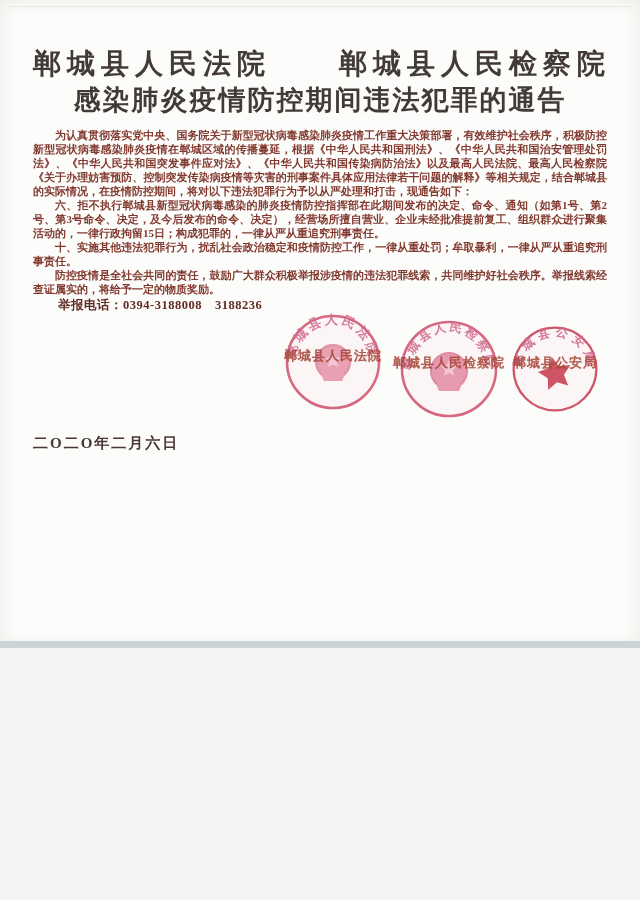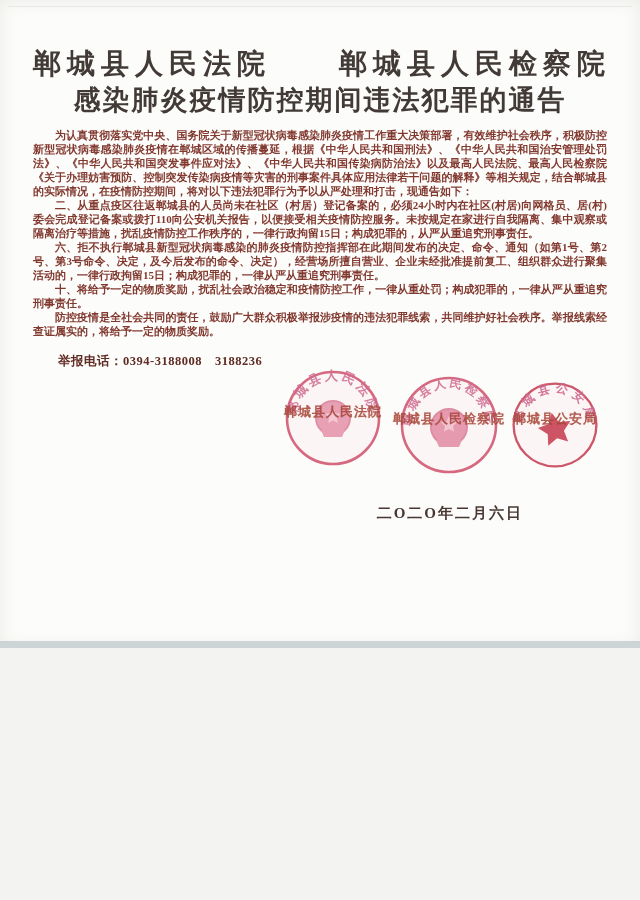--- a/index.html
+++ b/index.html
@@ -30,42 +30,42 @@
   .title .t3{font-size:27px;letter-spacing:2px;white-space:nowrap;}
   .bodytext{
     margin-top:9px;
     color:#82392f;
     font-size:11px;line-height:14px;
     font-weight:bold;
     text-align:justify;
   }
   .bodytext p{margin:0;text-indent:2em;}
   .hotline{
-    margin-top:15px;text-indent:2em;
+    margin-top:1px;text-indent:2em;
     color:#602b23;font-size:12.5px;font-weight:bold;
     letter-spacing:0.5px;
   }
   .seal-zone{
     position:relative;height:112px;margin-top:-4px;
   }
   .seal{position:absolute;}
   .seal svg{display:block;}
   .seal-name{
     position:absolute;left:50%;top:44%;
     transform:translate(-50%,-50%);
     white-space:nowrap;
     color:#a8473a;font-size:13px;font-weight:bold;
     letter-spacing:1px;opacity:0.88;
     text-shadow:0 0 1px rgba(168,71,58,0.35);
   }
   .seal1{left:250px;top:2px;}
   .seal2{left:366px;top:9px;}
   .seal3{left:477px;top:14px;}
   .doc-date{
-    text-align:right;padding-right:84px;margin-top:26px;
+    text-align:left;padding-right:84px;margin-top:12px;
     color:#483732;font-size:15px;font-weight:bold;letter-spacing:2px;
   }
   .bottom-strip{
     position:absolute;left:0;right:0;bottom:0;height:7px;
     background:#cdd4d6;
   }
   .arc-text{
     font-family:"Liberation Serif","DejaVu Serif",serif;
     font-weight:bold;
   }
@@ -78,23 +78,22 @@
 
   <div class="content">
 
     <div class="title">
       <div class="t1">郸城县人民法院　　郸城县人民检察院</div>
       <div class="t3">感染肺炎疫情防控期间违法犯罪的通告</div>
     </div>
 
     <div class="bodytext">
       <p>为认真贯彻落实党中央、国务院关于新型冠状病毒感染肺炎疫情工作重大决策部署，有效维护社会秩序，积极防控新型冠状病毒感染肺炎疫情在郸城区域的传播蔓延，根据《中华人民共和国刑法》、《中华人民共和国治安管理处罚法》、《中华人民共和国突发事件应对法》、《中华人民共和国传染病防治法》以及最高人民法院、最高人民检察院《关于办理妨害预防、控制突发传染病疫情等灾害的刑事案件具体应用法律若干问题的解释》等相关规定，结合郸城县的实际情况，在疫情防控期间，将对以下违法犯罪行为予以从严处理和打击，现通告如下：</p>
-      <p>二、从重点疫区往返郸城县的人员尚未在社区（村居）登记备案的，必须24小时内在社区(村居)向网格员、居(村)委会完成登记备案或拨打110向公安机关报告，以便接受相关疫情防控服务。未按规定在家进行自我隔离、集中观察或隔离治疗等措施，扰乱疫情防控工作秩序的，一律行政拘留15日；构成犯罪的，从严从重追究刑事责任。</p>
       <p>六、拒不执行郸城县新型冠状病毒感染的肺炎疫情防控指挥部在此期间发布的决定、命令、通知（如第1号、第2号、第3号命令、决定，及今后发布的命令、决定），经营场所擅自营业、企业未经批准提前复工、组织群众进行聚集活动的，一律行政拘留15日；构成犯罪的，一律从严从重追究刑事责任。</p>
-      <p>十、将给予一定的物质奖励，扰乱社会政治稳定和疫情防控工作，一律从重处罚；构成犯罪的，一律从严从重追究刑事责任。</p>
+      <p>十、实施其他违法犯罪行为，扰乱社会政治稳定和疫情防控工作，一律从重处罚；牟取暴利，一律从严从重追究刑事责任。</p>
       <p>防控疫情是全社会共同的责任，鼓励广大群众积极举报涉疫情的违法犯罪线索，共同维护好社会秩序。举报线索经查证属实的，将给予一定的物质奖励。</p>
     </div>
 
     <div class="hotline">举报电话：0394-3188008　3188236</div>
 
     <div class="seal-zone">
 
       <div class="seal seal1">
         <svg width="100" height="100" viewBox="0 0 100 100">
           <defs>

